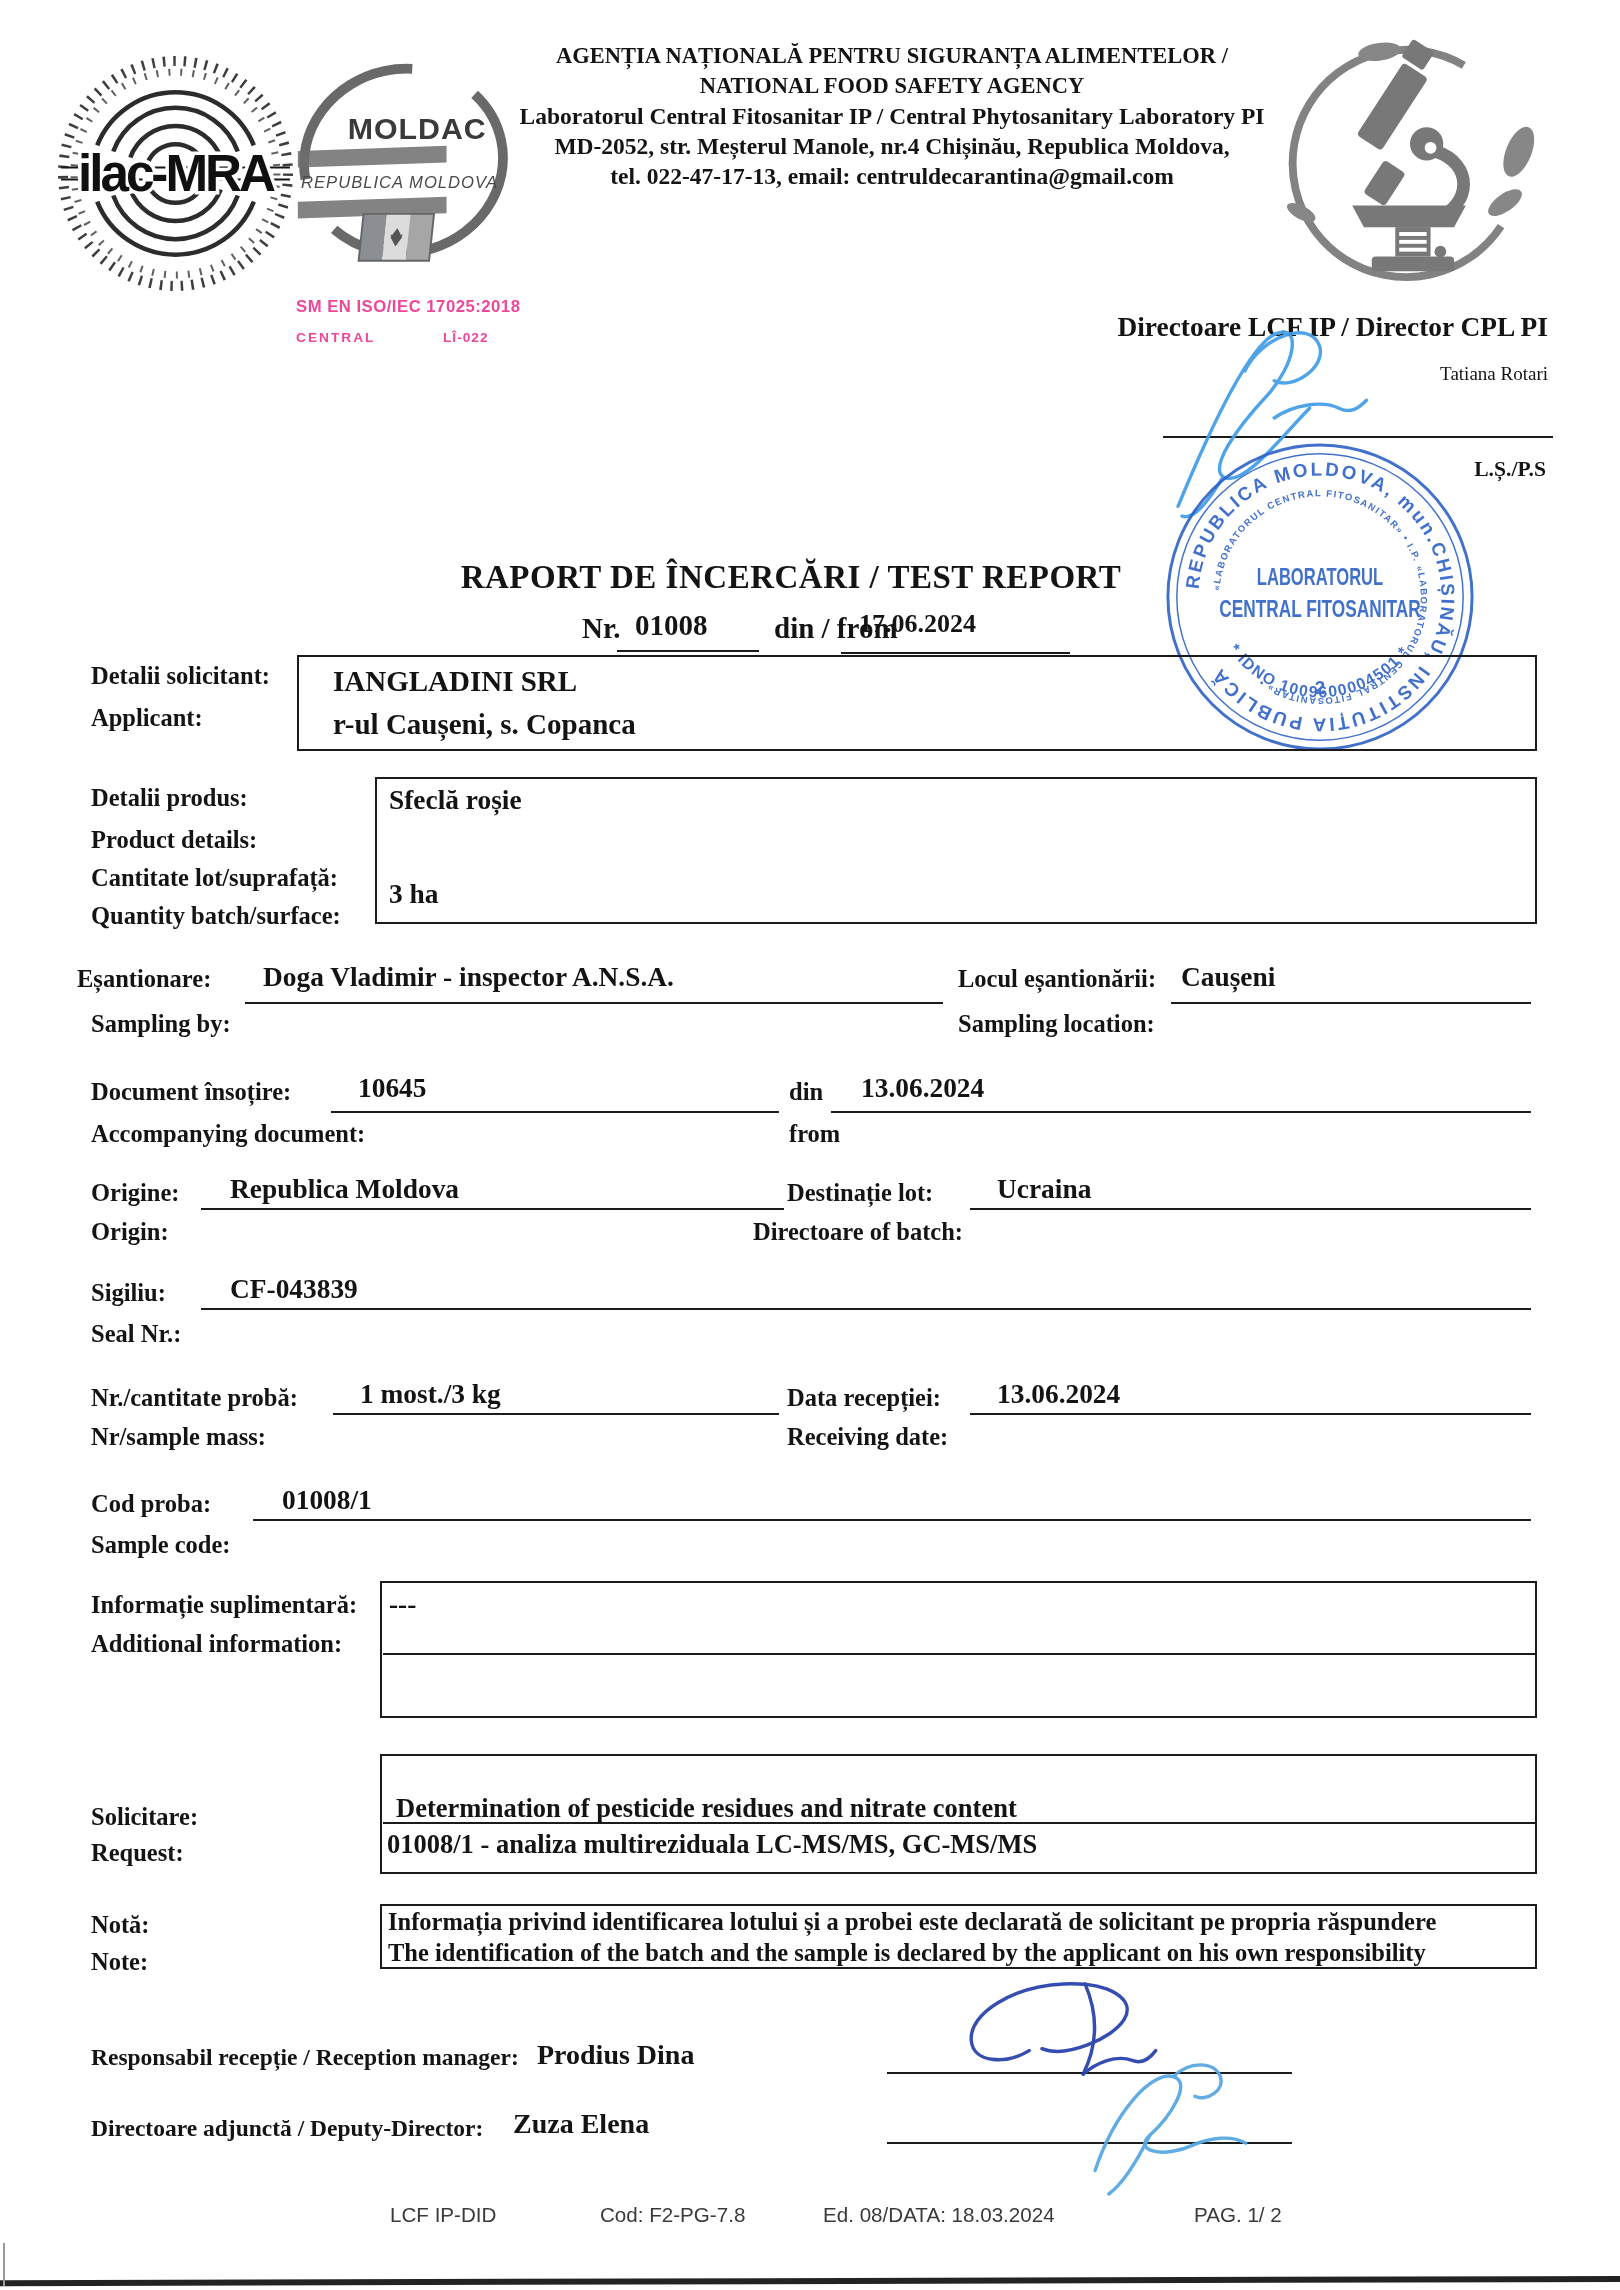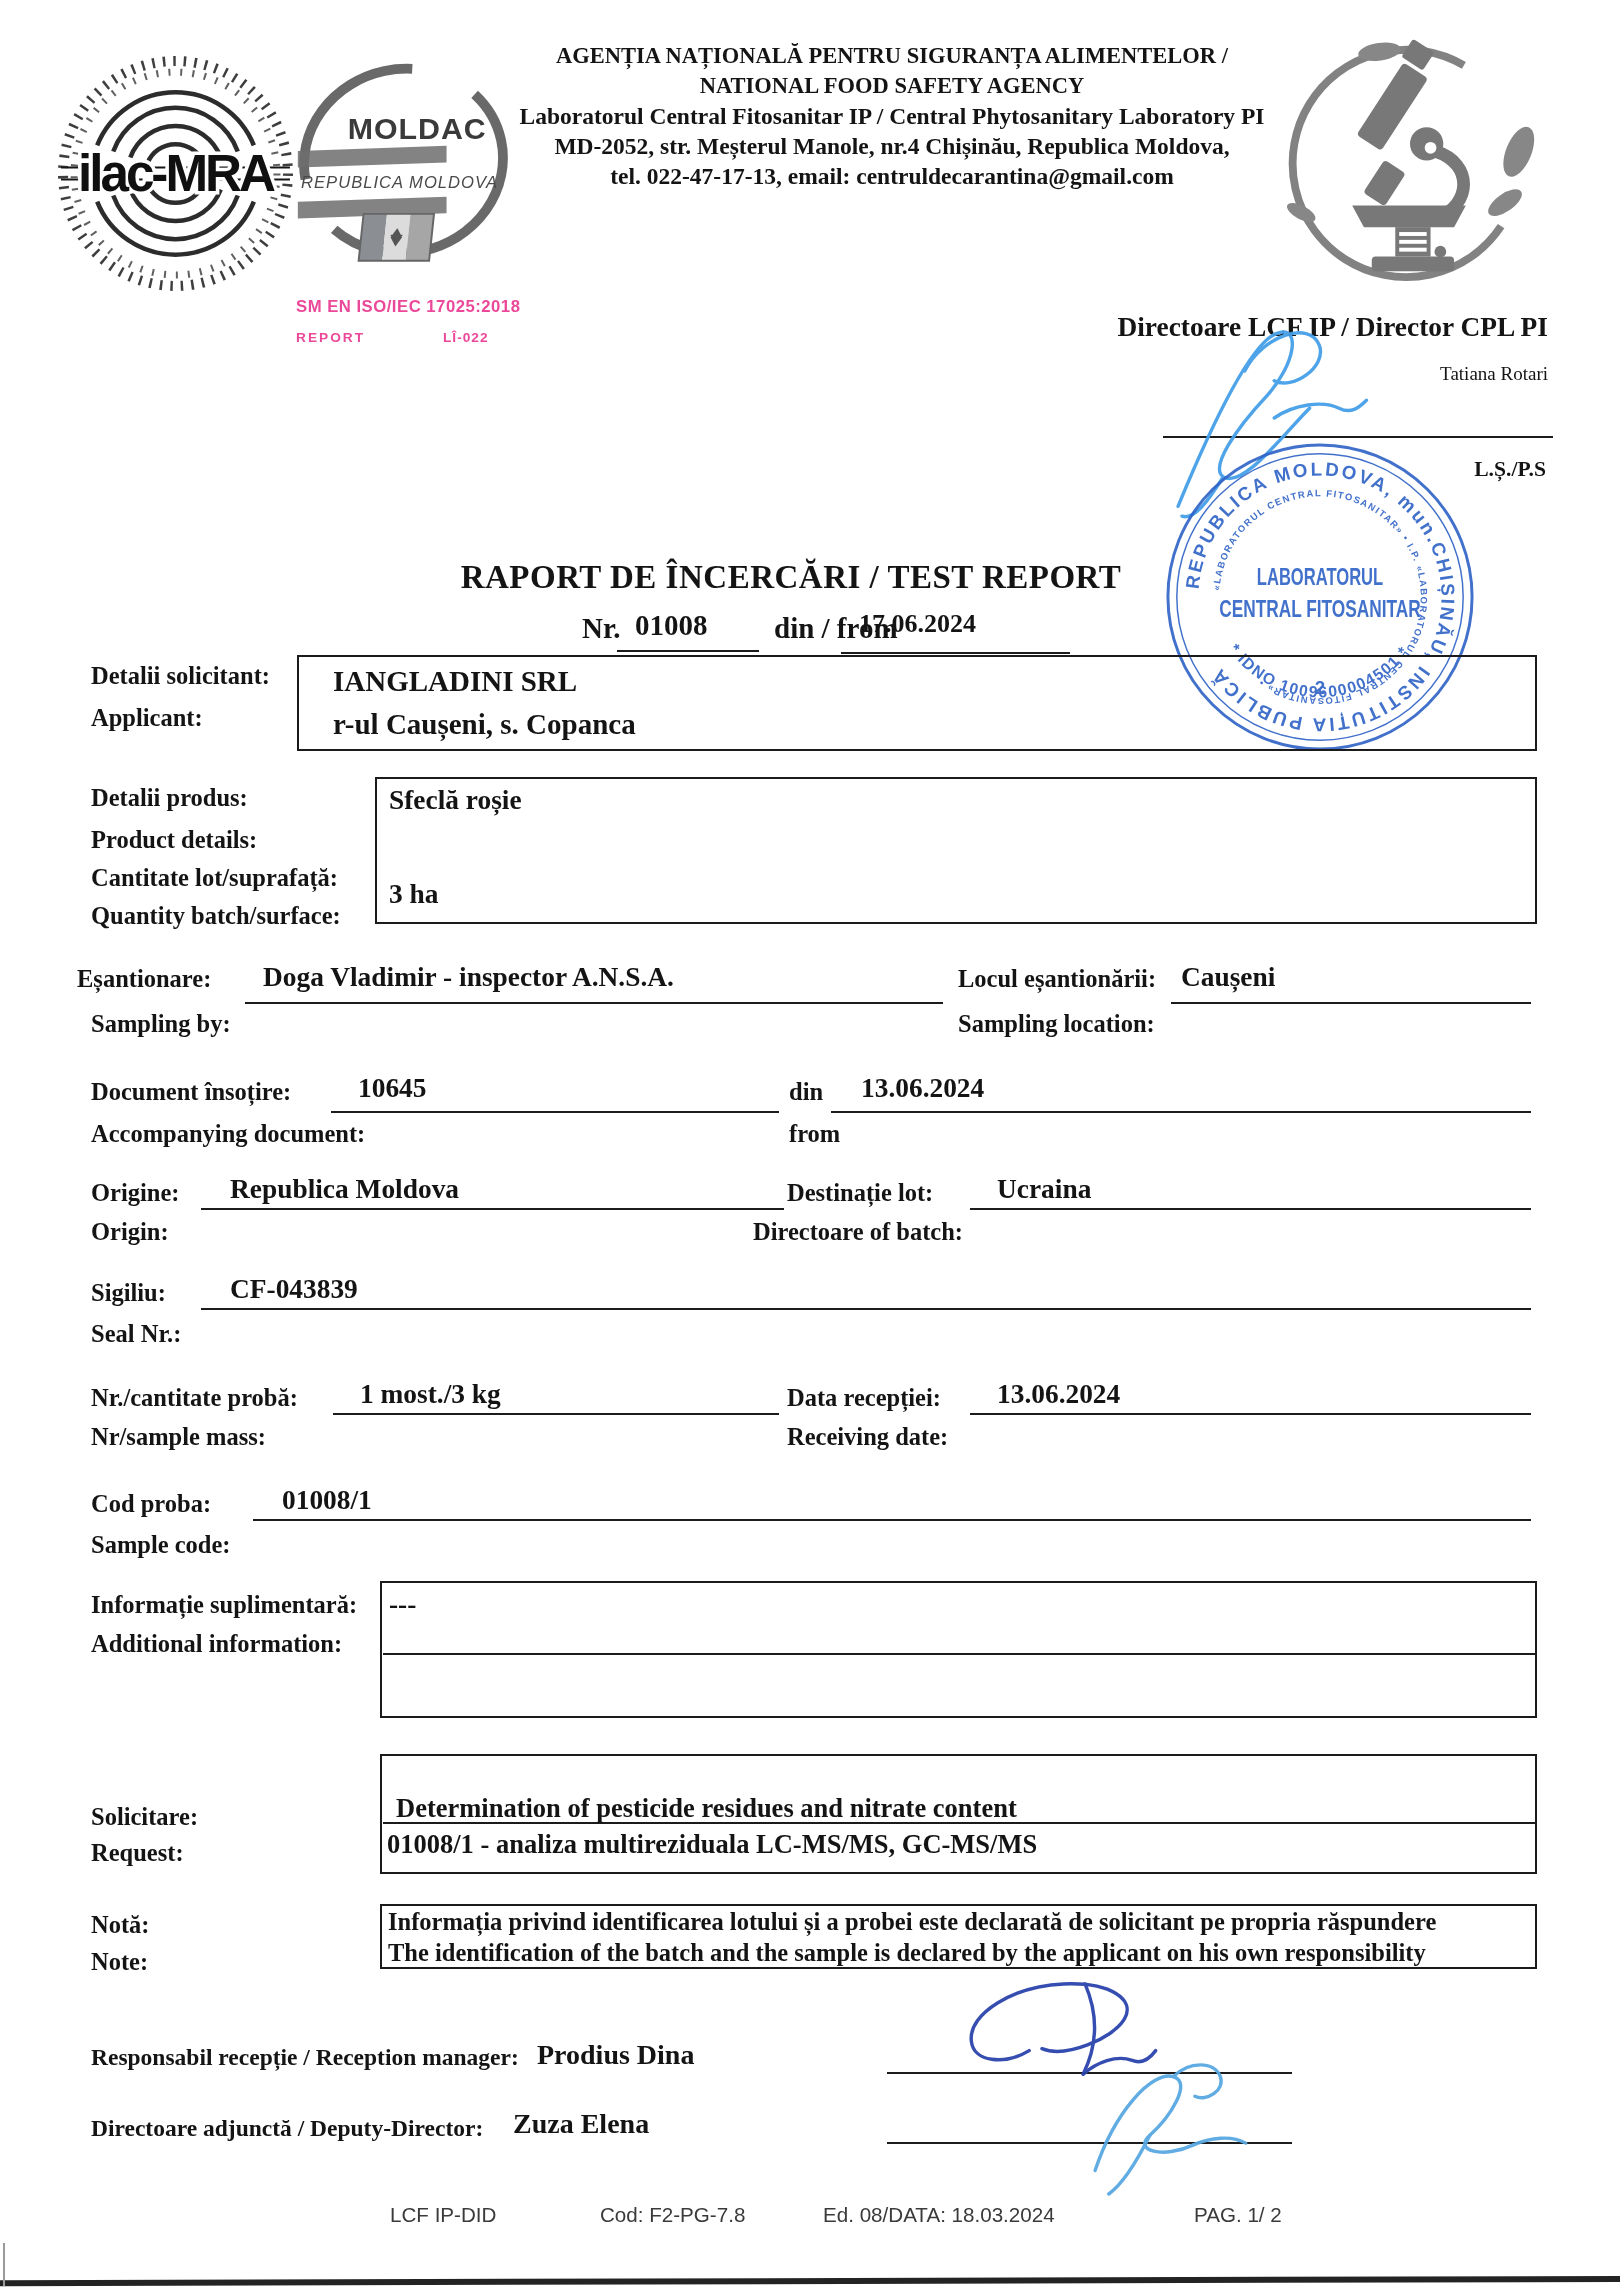--- a/index.html
+++ b/index.html
@@ -62,21 +62,21 @@
     <g transform="skewX(-6) translate(14,0)">
       <rect x="78" y="160" width="24" height="48" fill="#8b8f94"></rect>
       <rect x="102" y="160" width="24" height="48" fill="#dcdcdc"></rect>
       <rect x="126" y="160" width="24" height="48" fill="#a6a6a6"></rect>
       <rect x="78" y="160" width="72" height="48" fill="none" stroke="#666" stroke-width="2"></rect>
       <path d="M 114 176 l 5 8 l -5 8 l -5 -8 z M 108 182 h 12" fill="#555" stroke="#555" stroke-width="1.5"></path>
     </g>
   </svg>
 
   <div class="accr abs" style="left:296px;top:297px;font-size:16.7px;letter-spacing:0.5px;">SM EN ISO/IEC 17025:2018</div>
-  <div class="accr abs" style="left:296px;top:330px;font-size:13.7px;letter-spacing:2px;">REPORT</div>
+  <div class="accr abs" style="left:296px;top:330px;font-size:13.7px;letter-spacing:2px;">CENTRAL</div>
   <div class="accr abs" style="left:443px;top:330px;font-size:13.7px;letter-spacing:1px;">LÎ-022</div>
 
   <div class="hdr">
     <div class="h1">AGENȚIA NAȚIONALĂ PENTRU SIGURANȚA ALIMENTELOR /</div>
     <div class="h1">NATIONAL FOOD SAFETY AGENCY</div>
     <div class="h2">Laboratorul Central Fitosanitar IP / Central Phytosanitary Laboratory PI</div>
     <div class="h2">MD-2052, str. Meșterul Manole, nr.4 Chișinău, Republica Moldova,</div>
     <div class="h2">tel. 022-47-17-13,  email: centruldecarantina@gmail.com</div>
   </div>
 

